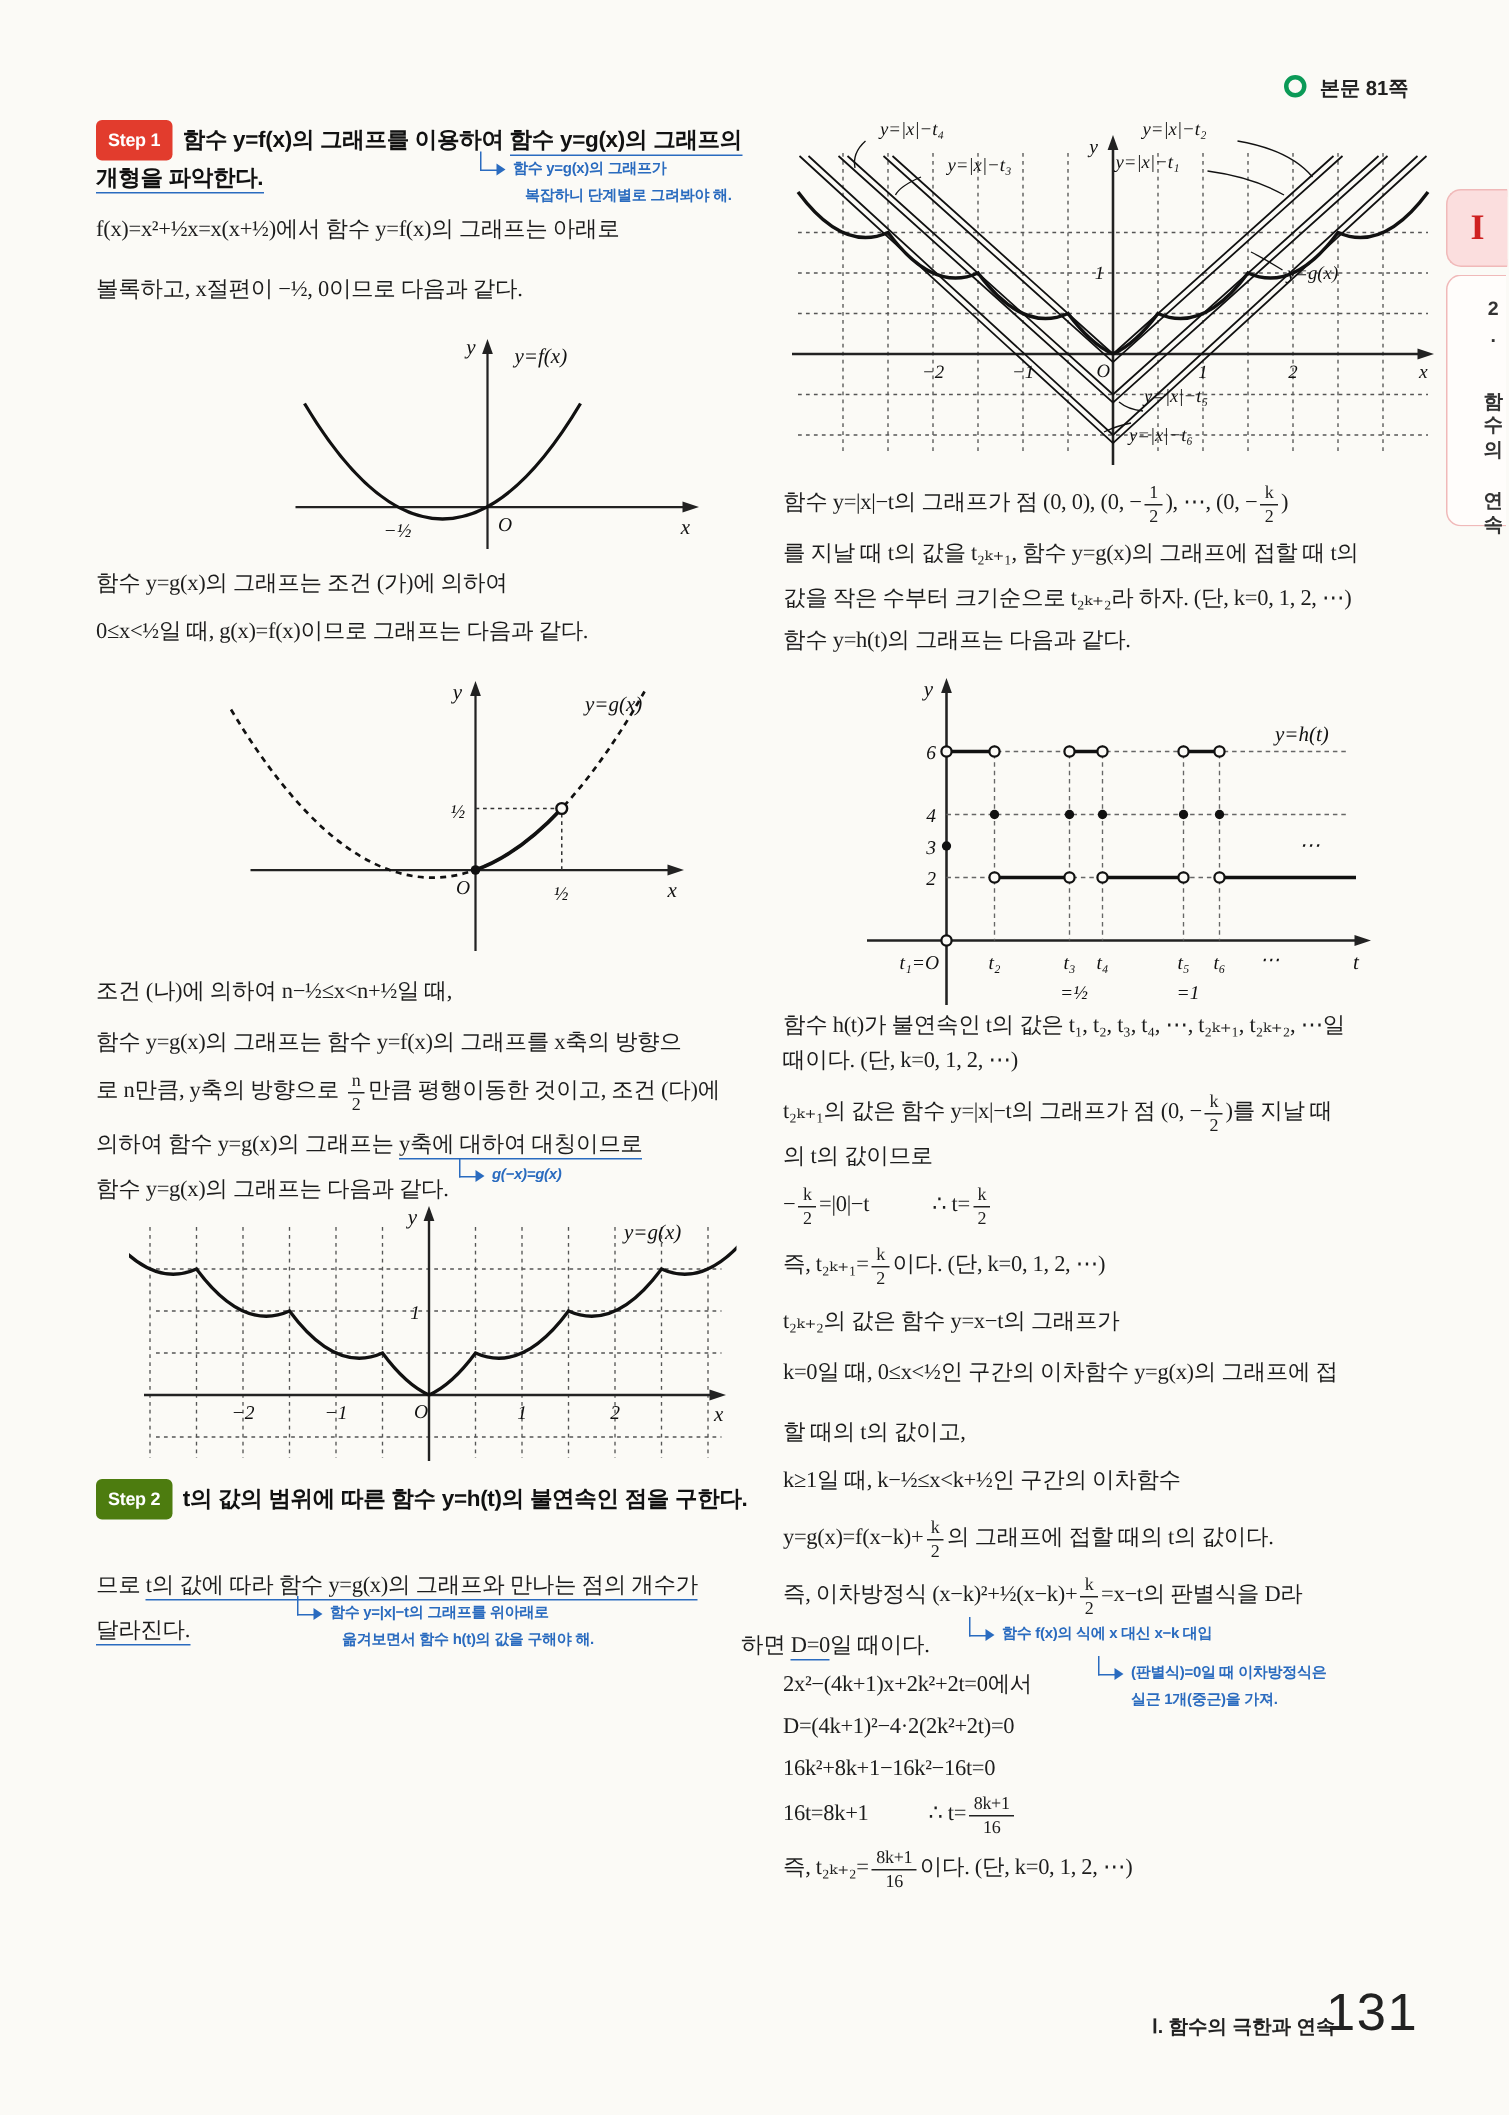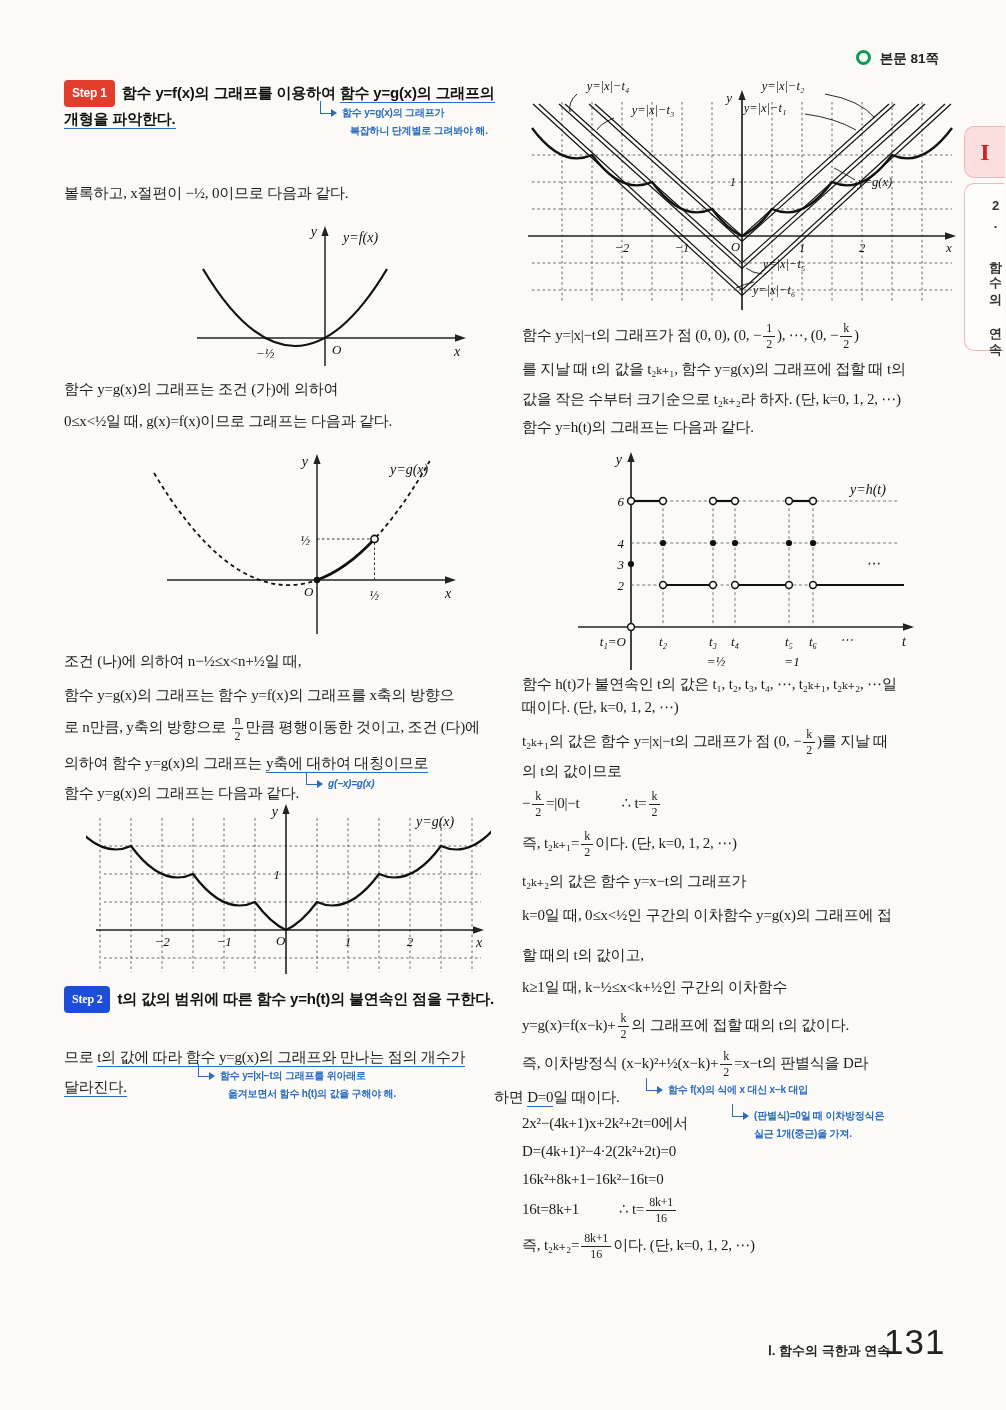--- a/index.html
+++ b/index.html
@@ -3,21 +3,21 @@
 <meta charset="utf-8">
 <style>
   html,body{margin:0;padding:0;background:#e9e7e2;}
   .page{position:relative;width:1006px;height:1410px;background:#fbfaf6;overflow:hidden;
         font-family:"Liberation Serif","DejaVu Serif",serif;color:#1c1c1c;}
   .t{position:absolute;white-space:nowrap;font-size:15px;line-height:22px;letter-spacing:-0.2px;}
   .lead{font-family:"Liberation Sans","DejaVu Sans",sans-serif;font-weight:bold;font-size:15px;color:#111;}
   .badge{display:inline-block;color:#fff;font-family:"Liberation Sans",sans-serif;font-size:12px;
          font-weight:bold;padding:2px 8px 3px;border-radius:4px;margin-right:7px;vertical-align:1px;}
   .badge.red{background:#e23c2d;}
-  .badge.navy{background:#1d4ed8;font-family:Liberation Serif, serif;}
+  .badge.navy{background:#4d7c0f;}
   .bnote{color:#2a6bbf;font-family:"Liberation Sans","DejaVu Sans",sans-serif;font-weight:bold;
          font-size:10px;line-height:17px;}
   .ulb{border-bottom:1.6px solid #2a6bbf;padding-bottom:1px;}
   .fr{display:inline-block;text-align:center;vertical-align:-8px;line-height:1.05;font-size:12px;margin:0 2px;}
   .fr .fn{display:block;padding:0 3px 1px;}
   .fr .fd{display:block;border-top:1px solid #222;padding:1px 3px 0;}
   .elb{position:absolute;width:11px;height:12px;border-left:1.6px solid #2a6bbf;border-bottom:1.6px solid #2a6bbf;}
   .tri{position:absolute;width:0;height:0;border:4px solid transparent;border-left:6px solid #2a6bbf;}
   .fig{position:absolute;}
   svg text{font-family:"Liberation Serif","DejaVu Serif",serif;font-style:italic;fill:#111;}
@@ -57,20 +57,21 @@
     <span class="badge red">Step 1</span><span class="lead">함수 y=f(x)의 그래프를 이용하여 </span><span class="lead ulb">함수 y=g(x)의 그래프의</span>
   </div>
   <div class="t" style="left:64px;top:108px;">
     <span class="lead ulb">개형을 파악한다.</span>
   </div>
   <span class="elb" style="left:320px;top:101px;"></span>
   <span class="tri" style="left:331px;top:109px;"></span>
   <div class="t bnote" style="left:342px;top:104px;">함수 y=g(x)의 그래프가</div>
   <div class="t bnote" style="left:350px;top:122px;">복잡하니 단계별로 그려봐야 해.</div>
 
+  <div class="t" style="left:64px;top:142px;">f(x)=x²+½x=x(x+½)에서 함수 y=f(x)의 그래프는 아래로</div>
   <div class="t" style="left:64px;top:182px;">볼록하고, x절편이 −½, 0이므로 다음과 같다.</div>
 
   <div class="fig" style="left:175px;top:220px;">
     <svg width="305" height="152" viewBox="0 0 305 152">
       <line x1="22" y1="118" x2="283" y2="118" stroke="#222" stroke-width="1.5"></line>
       <polygon points="291,118 280,114.3 280,121.7" fill="#222"></polygon>
       <line x1="150" y1="14" x2="150" y2="146" stroke="#222" stroke-width="1.5"></line>
       <polygon points="150,6 146.4,16 153.6,16" fill="#222"></polygon>
       <path d="M 28 49 Q 120 203 212 49" fill="none" stroke="#111" stroke-width="2.2"></path>
       <text x="142" y="16" text-anchor="end" font-size="14">y</text>

